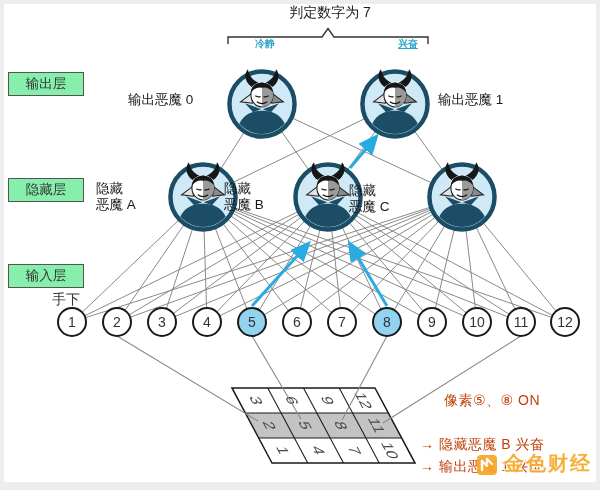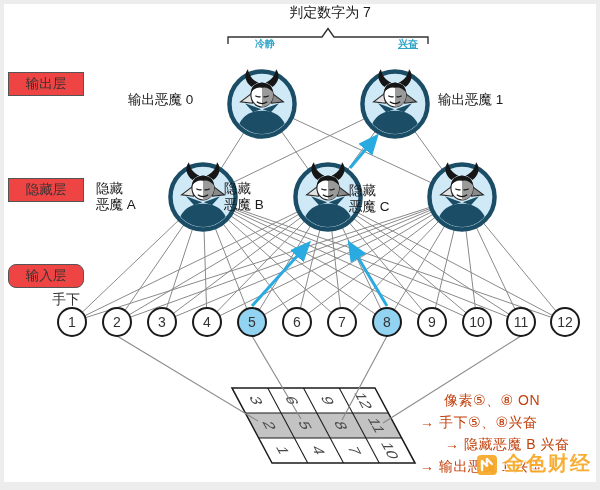--- a/index.html
+++ b/index.html
@@ -7,21 +7,21 @@
     position:relative;width:600px;height:490px;background:#fff;overflow:hidden;
     font-family:"Liberation Sans","DejaVu Sans",sans-serif;color:#222;
     box-shadow:inset 0 0 0 4px #ededed;
   }
   .bottom-frame{position:absolute;left:0;right:0;bottom:0;height:8px;background:#ededed;}
   svg.canvas{position:absolute;left:0;top:0;}
   .ovl{position:absolute;}
   .title{width:190px;text-align:center;font-size:14px;color:#1a1a1a;}
   .state{width:70px;text-align:center;font-size:10px;font-weight:bold;color:#2fa5c7;}
   .layer-box{
-    width:74px;height:22px;border:1.3px solid #555;background:#ef4444;
+    width:74px;height:22px;border:1.3px solid #555;background:#86efac;
     display:flex;align-items:center;justify-content:center;font-size:13.5px;color:#333;
   }
   .sublabel{width:70px;text-align:right;font-size:14px;color:#333;}
   .demon-label{font-size:13.5px;color:#1a1a1a;white-space:pre-line;line-height:15.5px;}
   .lbl-right{}
   .node-circle{fill:#fff;stroke:#1a1a1a;stroke-width:2;}
   .node-circle.active{fill:#92d3f1;}
   .node-num{font-size:14px;fill:#333;text-anchor:middle;font-family:"Liberation Sans","DejaVu Sans",sans-serif;}
   .grid-num{font-size:15px;fill:#4a4a4a;text-anchor:middle;dominant-baseline:central;
     font-family:"Liberation Sans","DejaVu Sans",sans-serif;}
@@ -217,36 +217,35 @@
         <line x1="350" y1="168" x2="376" y2="137" stroke="#29abe2" stroke-width="3" marker-end="url(#arrowhead)"></line>
       </g>
   </svg>
 
   <div class="ovl title" style="left:235px;top:4px;">判定数字为 7</div>
   <div class="ovl state" style="left:230px;top:37px;">冷静</div>
   <div class="ovl state" style="left:373px;top:37px;text-decoration:underline;">兴奋</div>
 
   <div class="ovl layer-box" style="left:8px;top:72px;">输出层</div>
   <div class="ovl layer-box" style="left:8px;top:163px;margin-top:15px;">隐藏层</div>
-  <div class="ovl layer-box" style="left:8px;top:264px;border-radius:8px;">输入层</div>
+  <div class="ovl layer-box" style="left:8px;top:264px;">输入层</div>
   <div class="ovl sublabel" style="left:10px;top:291px;">手下</div>
 
   <div class="ovl demon-label lbl-right" style="left:128px;top:92px;width:92px;">输出恶魔 0</div>
   <div class="ovl demon-label" style="left:438px;top:92px;width:100px;">输出恶魔 1</div>
 
   <div class="ovl demon-label lbl-right" style="left:96px;top:181px;width:66px;">隐藏
 恶魔 A</div>
   <div class="ovl demon-label lbl-right" style="left:224px;top:181px;width:66px;">隐藏
 恶魔 B</div>
   <div class="ovl demon-label lbl-right" style="left:349px;top:183px;width:66px;">隐藏
 恶魔 C</div>
 
   <div class="ovl annotation" style="left:444px;top:392px;">像素⑤、⑧ ON</div>
-  <div class="ovl annotation" style="left:420px;top:414px;">→ 手下⑤、⑧兴奋</div>
-  <div class="ovl annotation" style="left:420px;top:436px;margin-left:25px;">→ 隐藏恶魔 B 兴奋</div>
+  <div class="ovl annotation" style="left:420px;top:436px;">→ 隐藏恶魔 B 兴奋</div>
   <div class="ovl annotation" style="left:420px;top:458px;">→ 输出恶魔 1 兴奋</div>
 
   <div class="ovl watermark" style="left:476px;top:450px;">
     <svg width="24" height="24" viewBox="0 0 24 24">
       <rect x="1" y="3" width="20" height="20" rx="4" fill="#f7a825"></rect>
       <path d="M6,18 L6,9 L11,14 L11,7 L16,12" fill="none" stroke="#fff" stroke-width="2.4" stroke-linecap="round" stroke-linejoin="round"></path>
     </svg>
     <span class="watermark-text">金色财经</span>
   </div>
 

